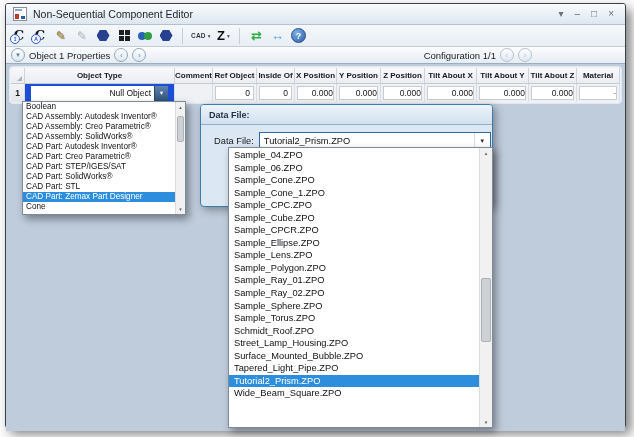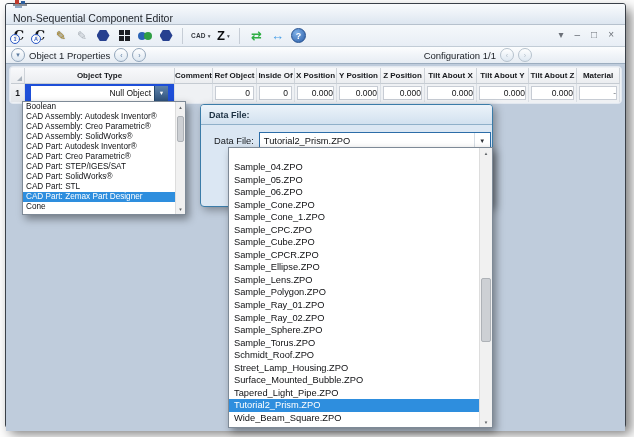--- a/index.html
+++ b/index.html
@@ -3,21 +3,21 @@
 <meta charset="utf-8">
 <style>
   html,body{margin:0;padding:0;}
   body{width:634px;height:437px;background:#fdfdfd;font-family:"Liberation Sans","DejaVu Sans",sans-serif;-webkit-font-smoothing:antialiased;}
   .stage{position:relative;width:634px;height:437px;overflow:hidden;}
   .window{position:absolute;left:5px;top:3px;width:619px;height:423px;background:#bfccdc;
           border:1px solid #3a4048;border-radius:3px;box-shadow:5px 6px 12px rgba(0,0,0,.5);}
 
   
   .titlebar{height:20px;background:linear-gradient(#f9fbfd,#dde6f0);border-bottom:1px solid #b6c1cd;
-            border-radius:2px 2px 0 0;display:flex;padding:0 7px;gap:6px;flex-direction:column;}
+            border-radius:2px 2px 0 0;display:flex;align-items:center;padding:0 7px;gap:6px;}
   .app-icon{width:12px;height:12px;background:#fff;border:1px solid #8a9099;position:relative;}
   .app-icon i{position:absolute;display:block;}
   .app-icon .p1{left:1px;bottom:1px;width:4px;height:5px;background:#c0392b;}
   .app-icon .p2{right:1px;bottom:1px;width:4px;height:3px;background:#2c5d9e;}
   .app-icon .p3{left:1px;top:1px;width:7px;height:2px;background:#8fa8c6;}
   .wtitle{font-size:10.5px;color:#1e2228;}
   .win-controls{margin-left:auto;display:flex;gap:11px;align-items:center;color:#6b7078;font-size:10px;padding-right:4px;}
   .win-controls span{cursor:default;line-height:10px;}
 
   
@@ -72,21 +72,21 @@
   .cellcombo .val{flex:1;font-size:8.5px;line-height:15px;text-align:right;padding-right:3px;color:#111;}
   .cellcombo .btn{width:13px;background:linear-gradient(#5d82ab,#2f527b);border-left:1px solid #24466b;
                   color:#fff;font-size:5.5px;display:flex;align-items:center;justify-content:center;}
 
   
   .droplist{position:absolute;background:#fff;border:1px solid #7e8a97;box-shadow:3px 4px 8px rgba(0,0,0,.4);}
   .objlist{left:16px;top:97px;width:162px;height:112px;z-index:30;}
   .objlist .items{position:absolute;left:0;top:0;right:9px;bottom:0;overflow:hidden;}
   .objlist .it{height:10px;line-height:10px;font-size:8.2px;padding-left:3px;white-space:nowrap;color:#0f1013;}
   .filelist{left:222px;top:143px;width:263px;height:279px;z-index:40;}
-  .filelist .items{position:absolute;left:0;top:1px;right:12px;bottom:1px;overflow:hidden;margin-top:12px;}
+  .filelist .items{position:absolute;left:0;top:1px;right:12px;bottom:1px;overflow:hidden;}
   .filelist .it{height:12.55px;line-height:12.55px;font-size:9.3px;padding-left:5px;white-space:nowrap;color:#0f1013;}
   .it.sel{background:#2e8ede;color:#fff !important;}
 
   .vsb{position:absolute;top:0;bottom:0;background:#f1f1f1;border-left:1px solid #ddd;}
   .objlist .vsb{right:0;width:9px;}
   .filelist .vsb{right:0;width:12px;}
   .sb-btn{position:absolute;left:0;right:0;height:10px;display:flex;align-items:center;justify-content:center;
           font-size:4.5px;color:#606468;background:#f1f1f1;}
   .sb-btn.up{top:0;}  .sb-btn.dn{bottom:0;}
   .sb-thumb{position:absolute;left:1px;right:1px;background:#cdd0d4;border:1px solid #aeb2b7;border-radius:2px;}
@@ -295,21 +295,20 @@
           <span class="arr">
               <span>▼</span>
             </span>
         </span>
       </div>
     </div>
 
     <div class="droplist filelist">
       <div class="items">
         <div class="it">Sample_04.ZPO</div>
-        <div class="it">Sample_05.ZPO</div>
         <div class="it">Sample_06.ZPO</div>
         <div class="it">Sample_Cone.ZPO</div>
         <div class="it">Sample_Cone_1.ZPO</div>
         <div class="it">Sample_CPC.ZPO</div>
         <div class="it">Sample_Cube.ZPO</div>
         <div class="it">Sample_CPCR.ZPO</div>
         <div class="it">Sample_Ellipse.ZPO</div>
         <div class="it">Sample_Lens.ZPO</div>
         <div class="it">Sample_Polygon.ZPO</div>
         <div class="it">Sample_Ray_01.ZPO</div>

